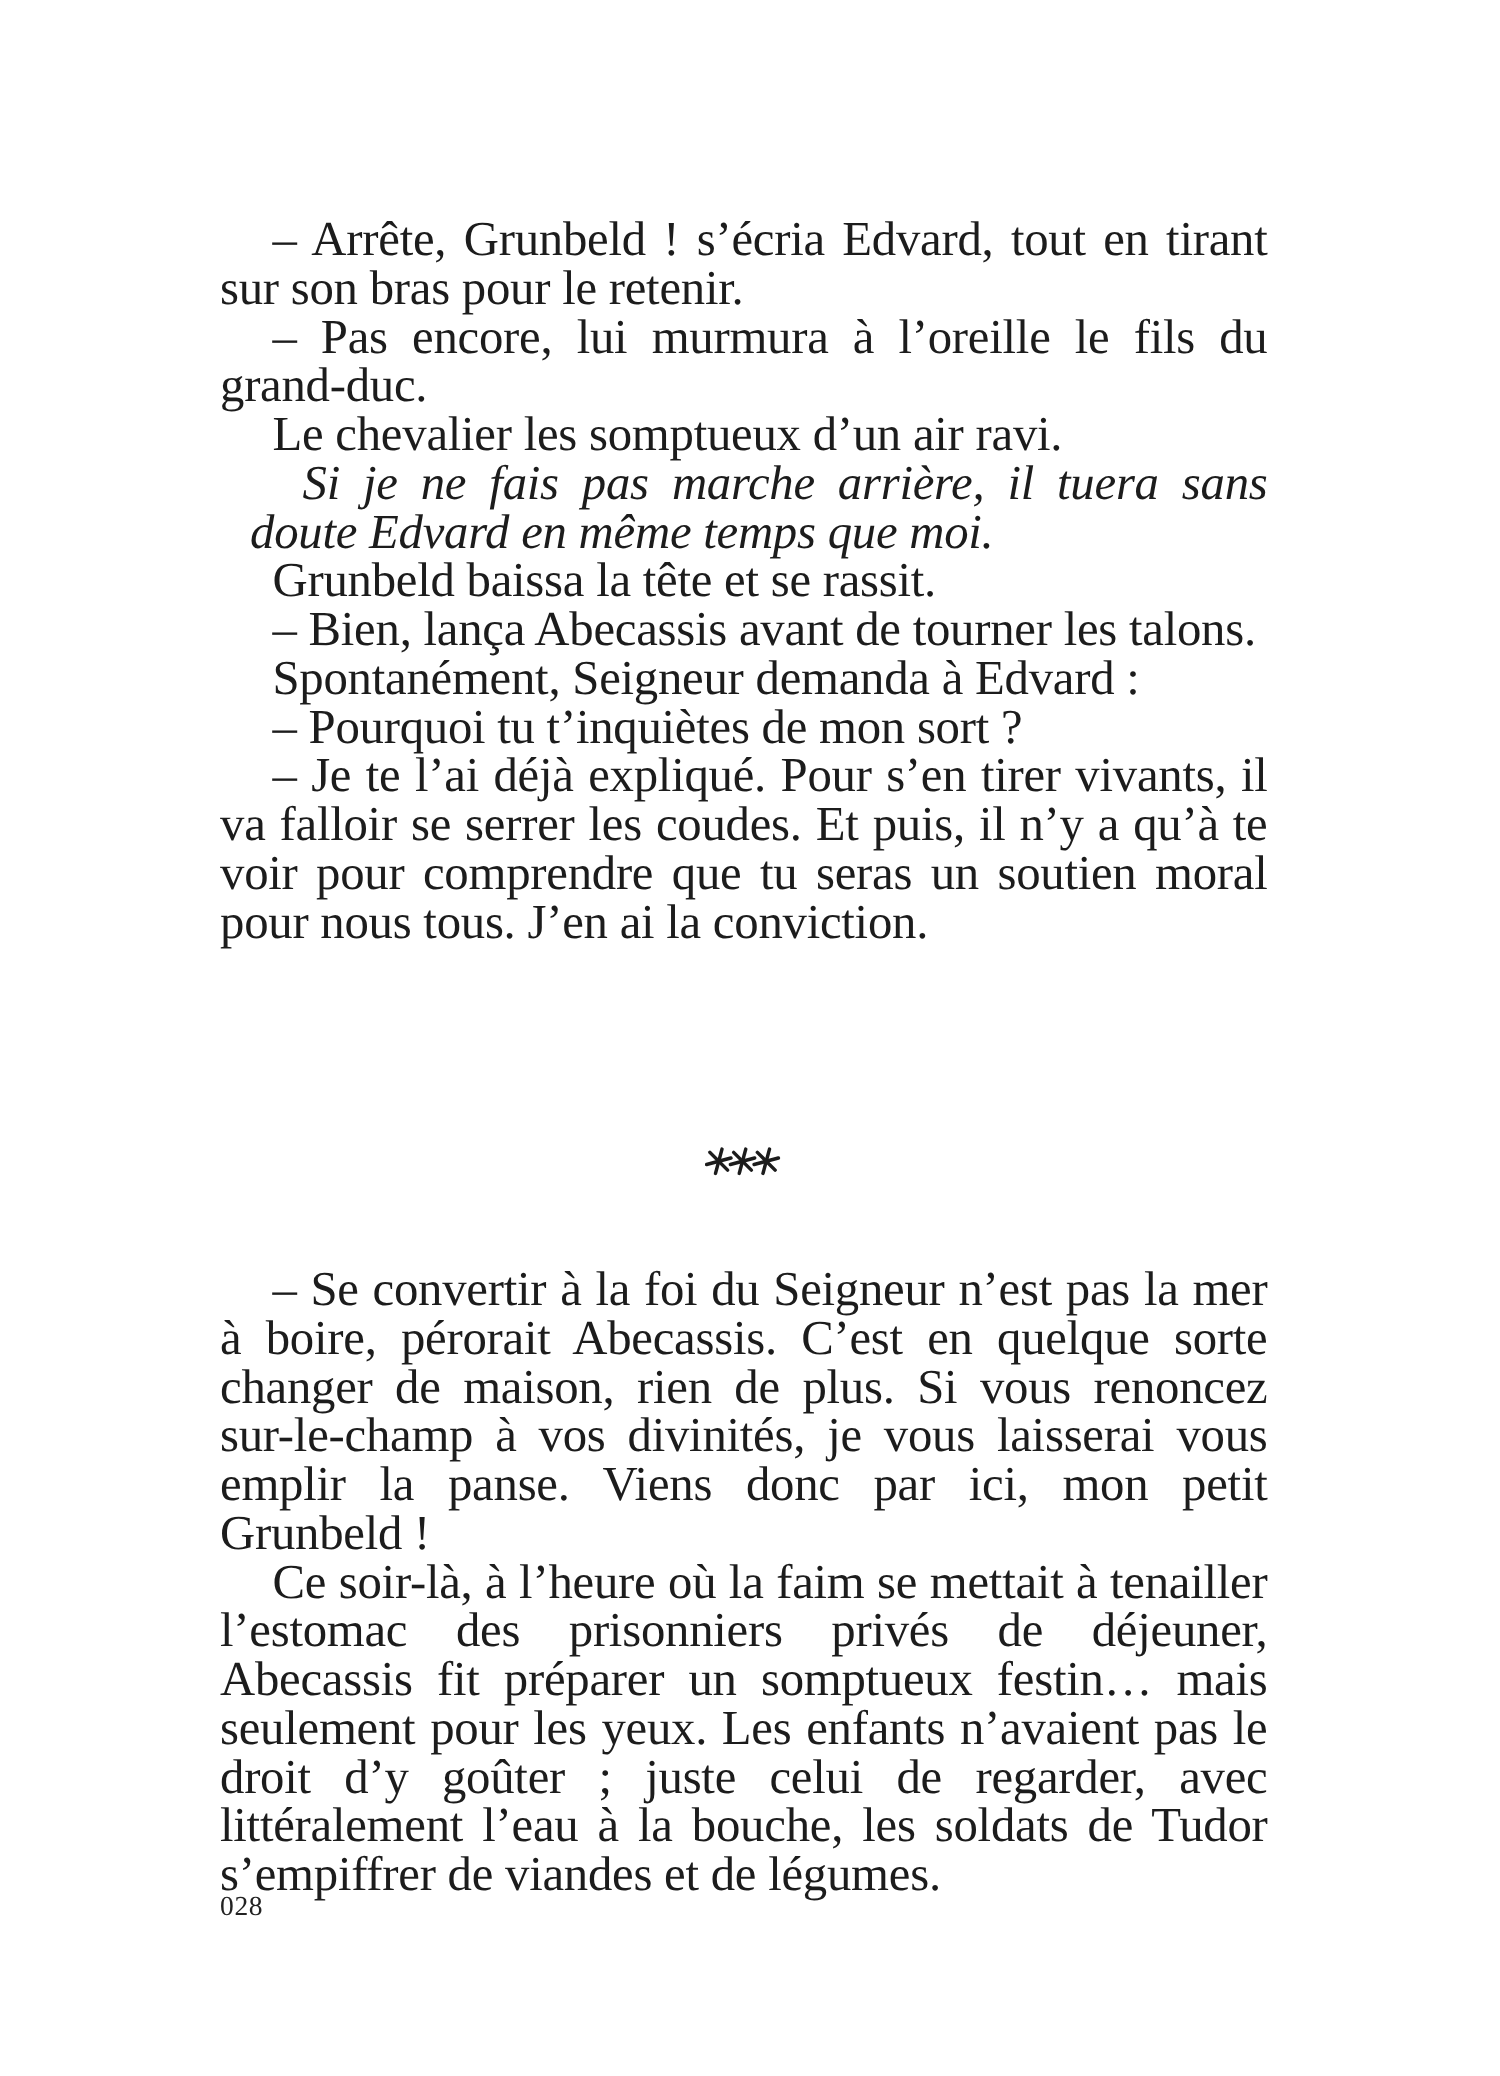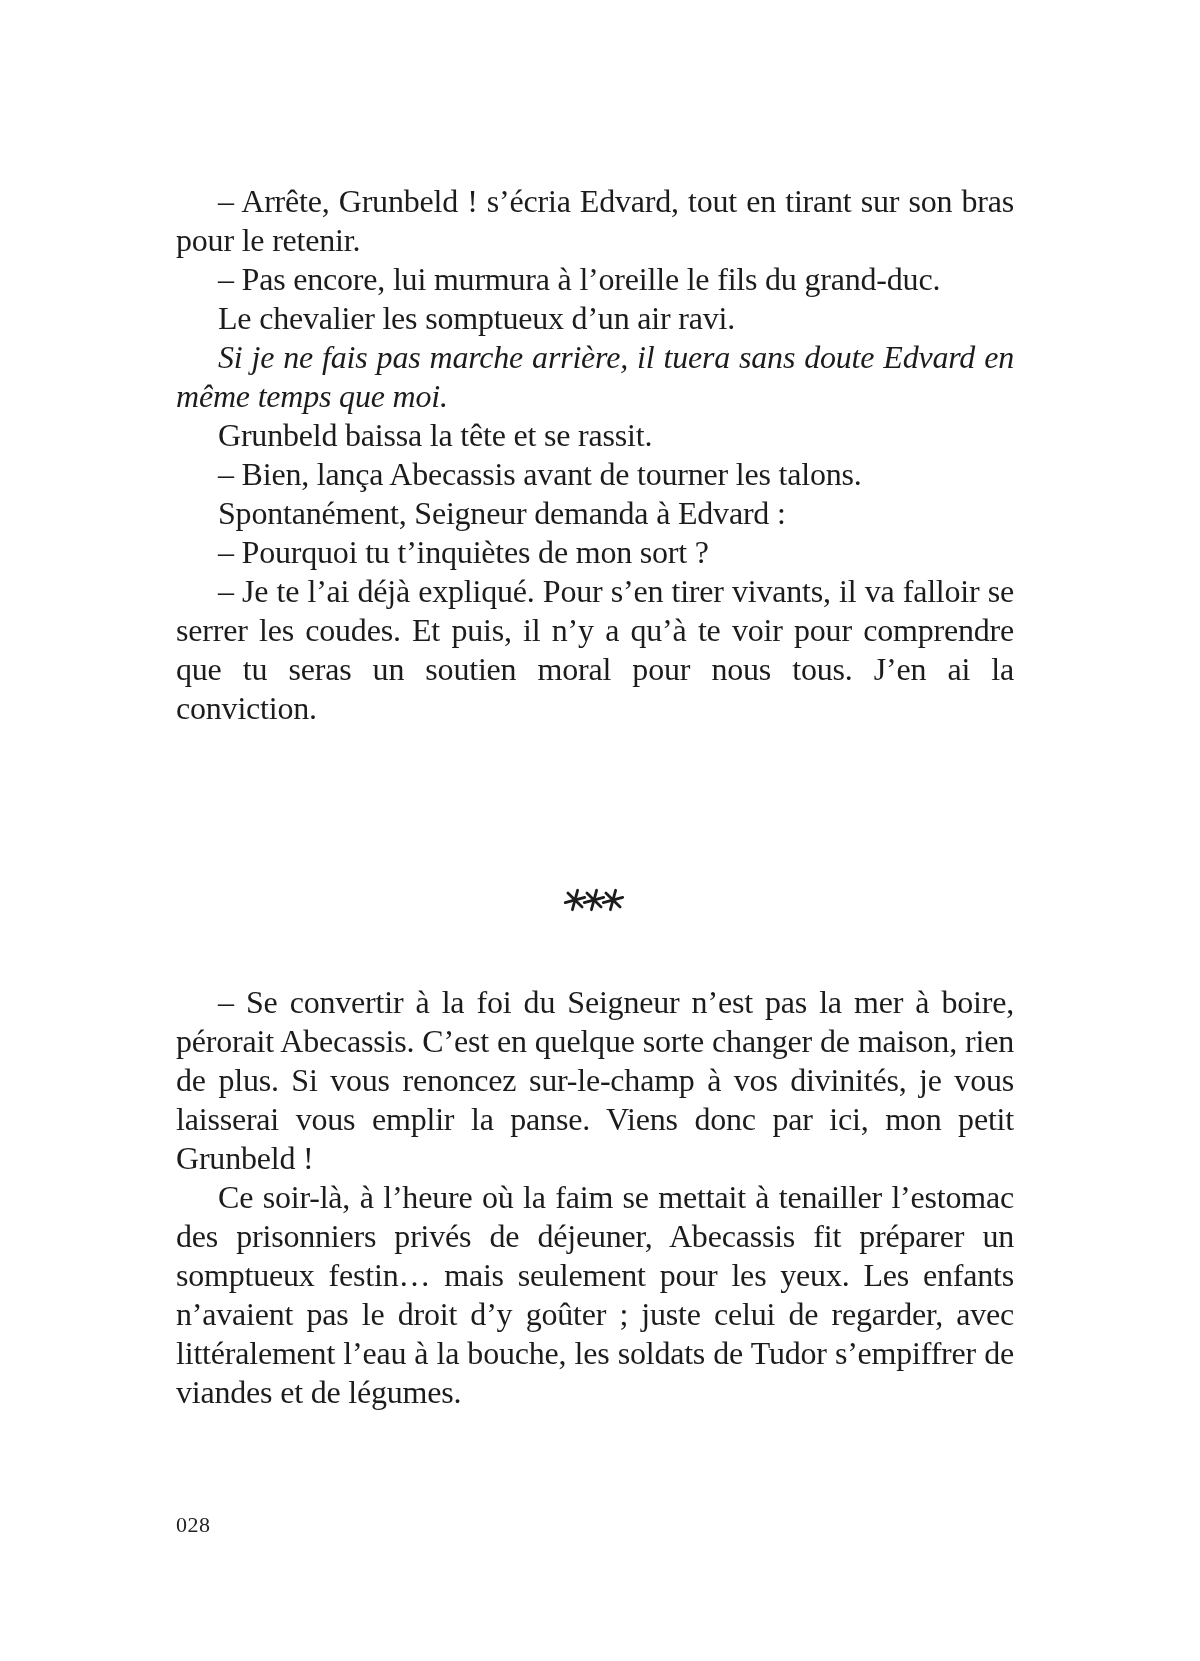--- a/index.html
+++ b/index.html
@@ -16,33 +16,34 @@
     color: #1c1c1c;
   }
   .page {
     position: absolute;
     inset: 0;
     background: #ffffff;
   }
   .text-block {
     position: absolute;
     left: 176px;
-    top: 182px;
+    top: 172px;
     width: 838px;
-    font-size: 32px;
+    font-size: 39px;
     line-height: 39px;
     text-align: justify;
     letter-spacing: -0.2px;
   }
   .para {
     margin: 0;
     text-indent: 42px;
   }
   .para.italic {
     font-style: italic;
+    margin-left: 24px;
   }
   .divider {
     margin: 155px 0 66px 0;
     text-align: center;
     line-height: 0;
     text-indent: 0;
   }
   .divider svg {
     display: inline-block;
     vertical-align: middle;

